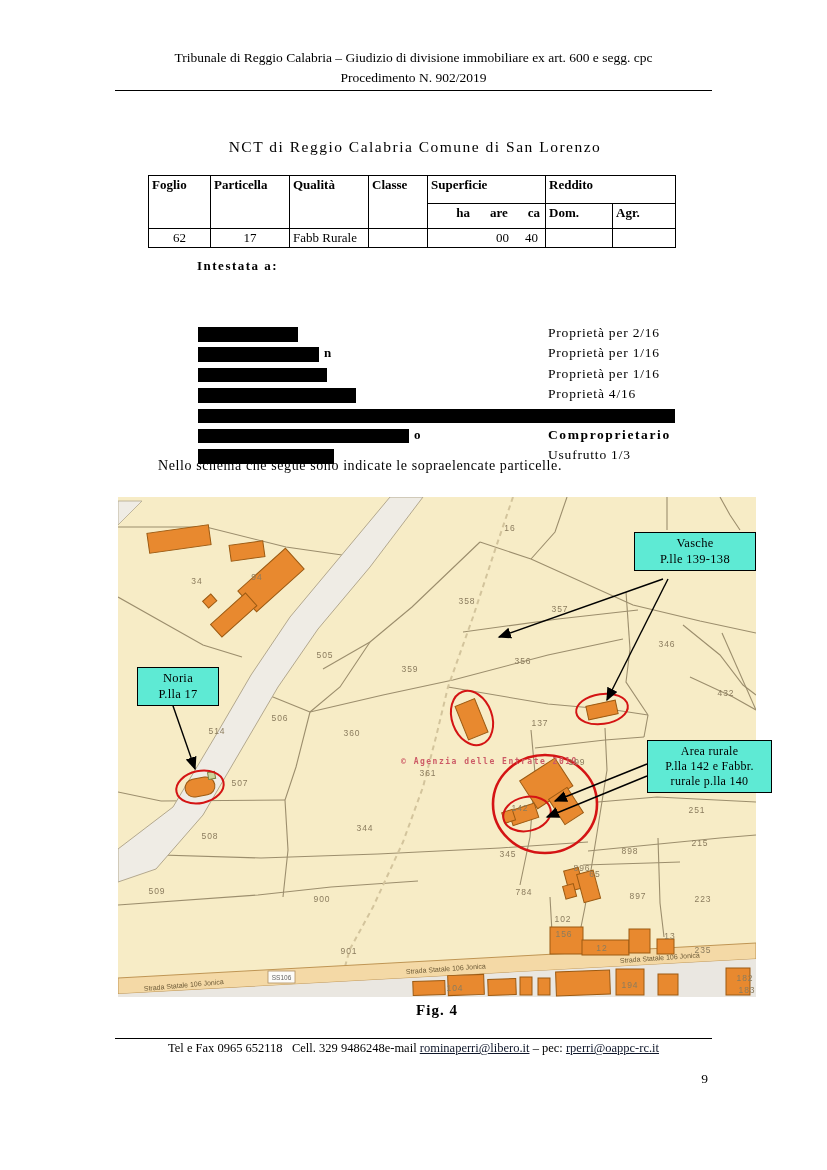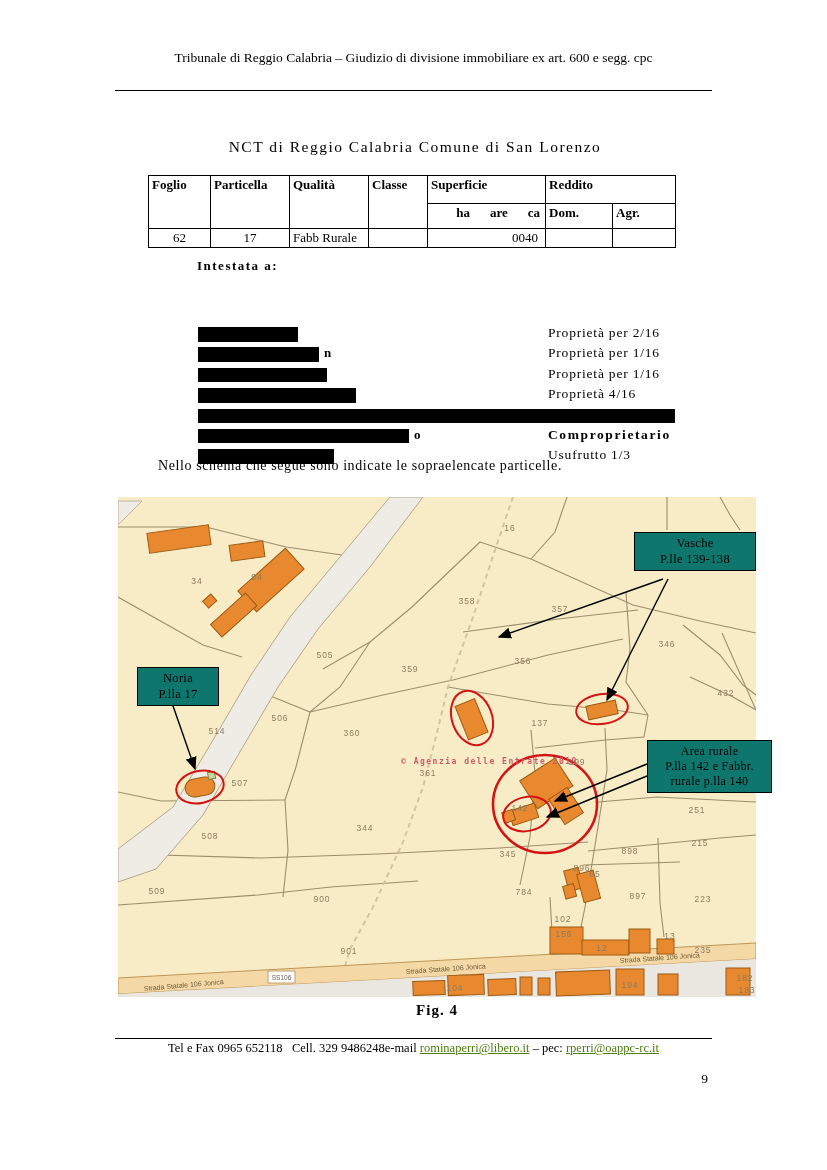--- a/index.html
+++ b/index.html
@@ -9,47 +9,48 @@
   .hdr{top:48px;left:0;width:827px;text-align:center;font-size:13.5px;line-height:1.5;}
   .rule{border-top:1.5px solid #000;height:0;}
   
   .sec-title{top:138px;left:115px;width:600px;text-align:center;font-size:15.5px;letter-spacing:1.5px;}
   
   table.nct{position:absolute;left:148px;top:175px;border-collapse:collapse;table-layout:fixed;font-size:13px;}
   table.nct th,table.nct td{border:1px solid #000;padding:1px 3px;vertical-align:top;overflow:hidden;white-space:nowrap;}
   table.nct th{text-align:left;font-weight:bold;}
   .c-center{text-align:center!important;}
   .supcell{display:flex;justify-content:flex-end;gap:20px;padding-right:2px;font-weight:bold;}
-  .supdata{display:flex;justify-content:flex-end;padding-right:4px;}
+  .supdata{display:flex;justify-content:flex-end;gap:16px;padding-right:4px;}
   
   .intestata-label{top:258px;left:197px;font-size:13px;font-weight:600;letter-spacing:1.5px;}
   .entries{top:277px;left:198px;width:500px;margin-top:48px;}
   .red-row{position:relative;height:20.4px;}
   .red-bar{position:absolute;left:0;top:2px;height:14.5px;background:#000;}
   .red-suffix{position:absolute;top:0;font-size:13px;font-weight:bold;}
   .red-label{position:absolute;left:350px;top:0;font-size:13.5px;letter-spacing:0.8px;white-space:nowrap;}
   .red-label.bold{font-weight:bold;letter-spacing:1.6px;}
   
   .para{top:458px;left:158px;width:560px;font-size:14px;letter-spacing:0.6px;}
   
   .map{left:118px;top:497px;width:638px;height:500px;}
   .map svg{position:absolute;left:0;top:0;}
-  .callout{position:absolute;background:#0f766e;border:1.3px solid #000;text-align:center;font-size:12.5px;line-height:1.25;padding:3px 2px;letter-spacing:0.3px;box-sizing:border-box;}
+  .callout{position:absolute;background:#5eead4;border:1.3px solid #000;text-align:center;font-size:12.5px;line-height:1.25;padding:3px 2px;letter-spacing:0.3px;box-sizing:border-box;}
   .fig-caption{top:1002px;left:118px;width:638px;text-align:center;font-weight:bold;font-size:15px;letter-spacing:1px;}
   
   .footer{top:1041px;left:0;width:827px;text-align:center;font-size:12.5px;line-height:1.22;}
-  .footer a{color:#4d7c0f;text-decoration:underline;}
+  .footer a{color:#0f172a;text-decoration:underline;}
   .pagenum{top:1071px;left:668px;width:40px;text-align:right;font-size:13.5px;}
   .wm{font-family:"DejaVu Sans Mono",monospace;}
 </style>
 </head>
 <body>
 
 <div class="abs hdr">
   <div>Tribunale di Reggio Calabria – Giudizio di divisione immobiliare ex art. 600 e segg. cpc</div>
+  <div>Procedimento N. 902/2019</div>
 </div>
 <div class="abs rule" style="top:90px;left:115px;width:597px;"></div>
 
 <div class="abs sec-title">NCT di Reggio Calabria Comune di San Lorenzo</div>
 
 <table class="nct">
   <colgroup>
     <col style="width:62px">
       <col style="width:79px">
       <col style="width:79px">

